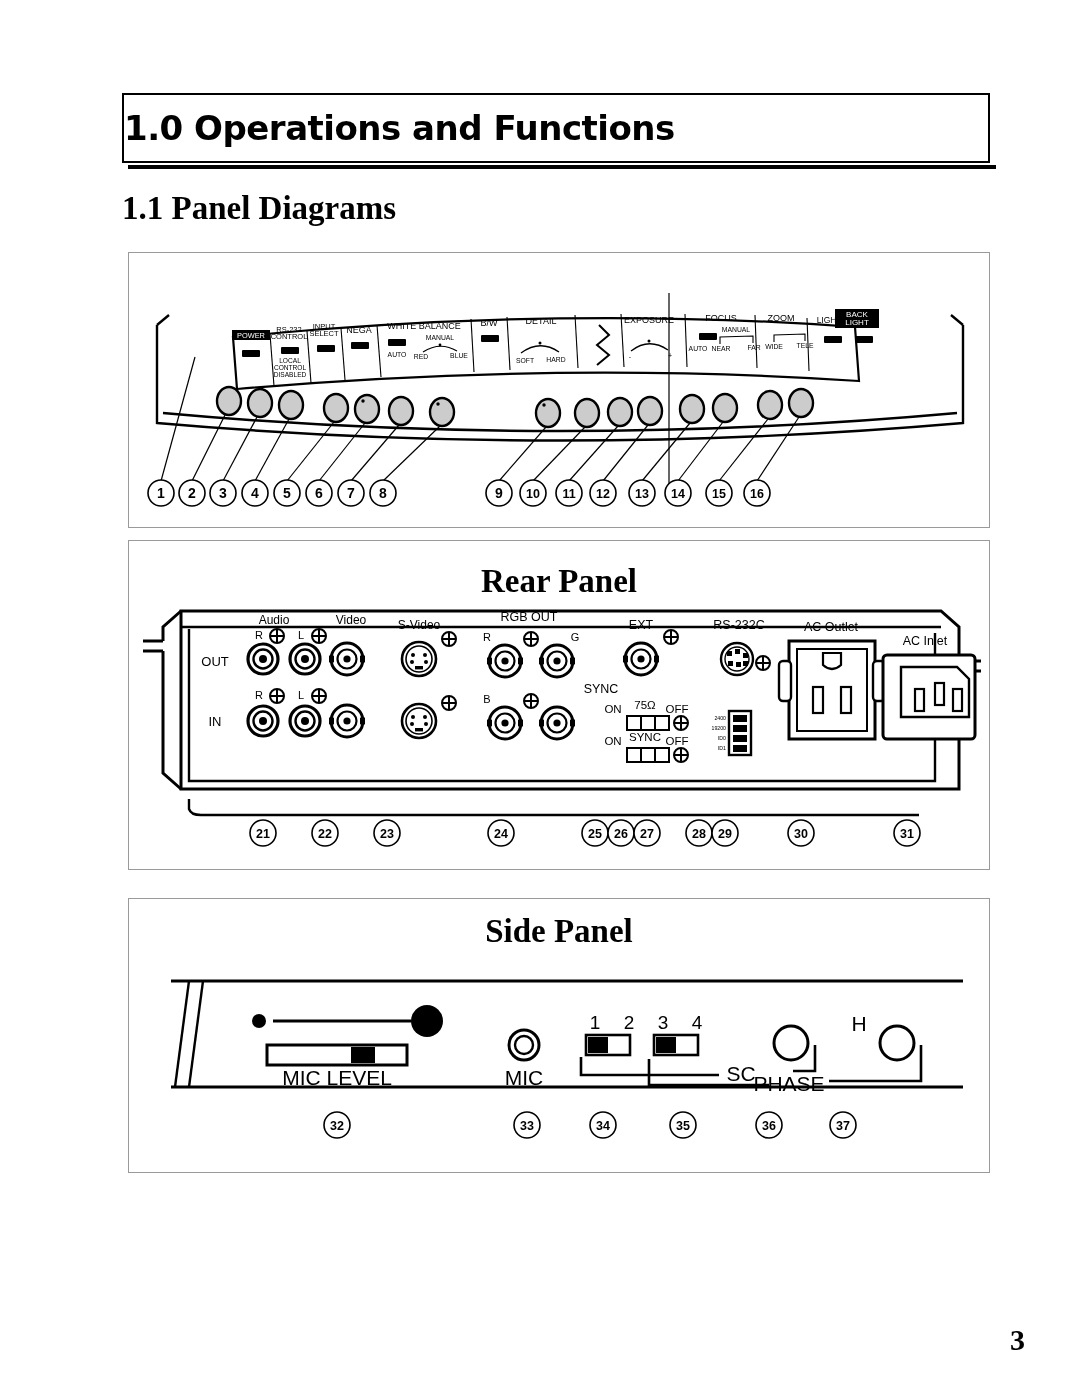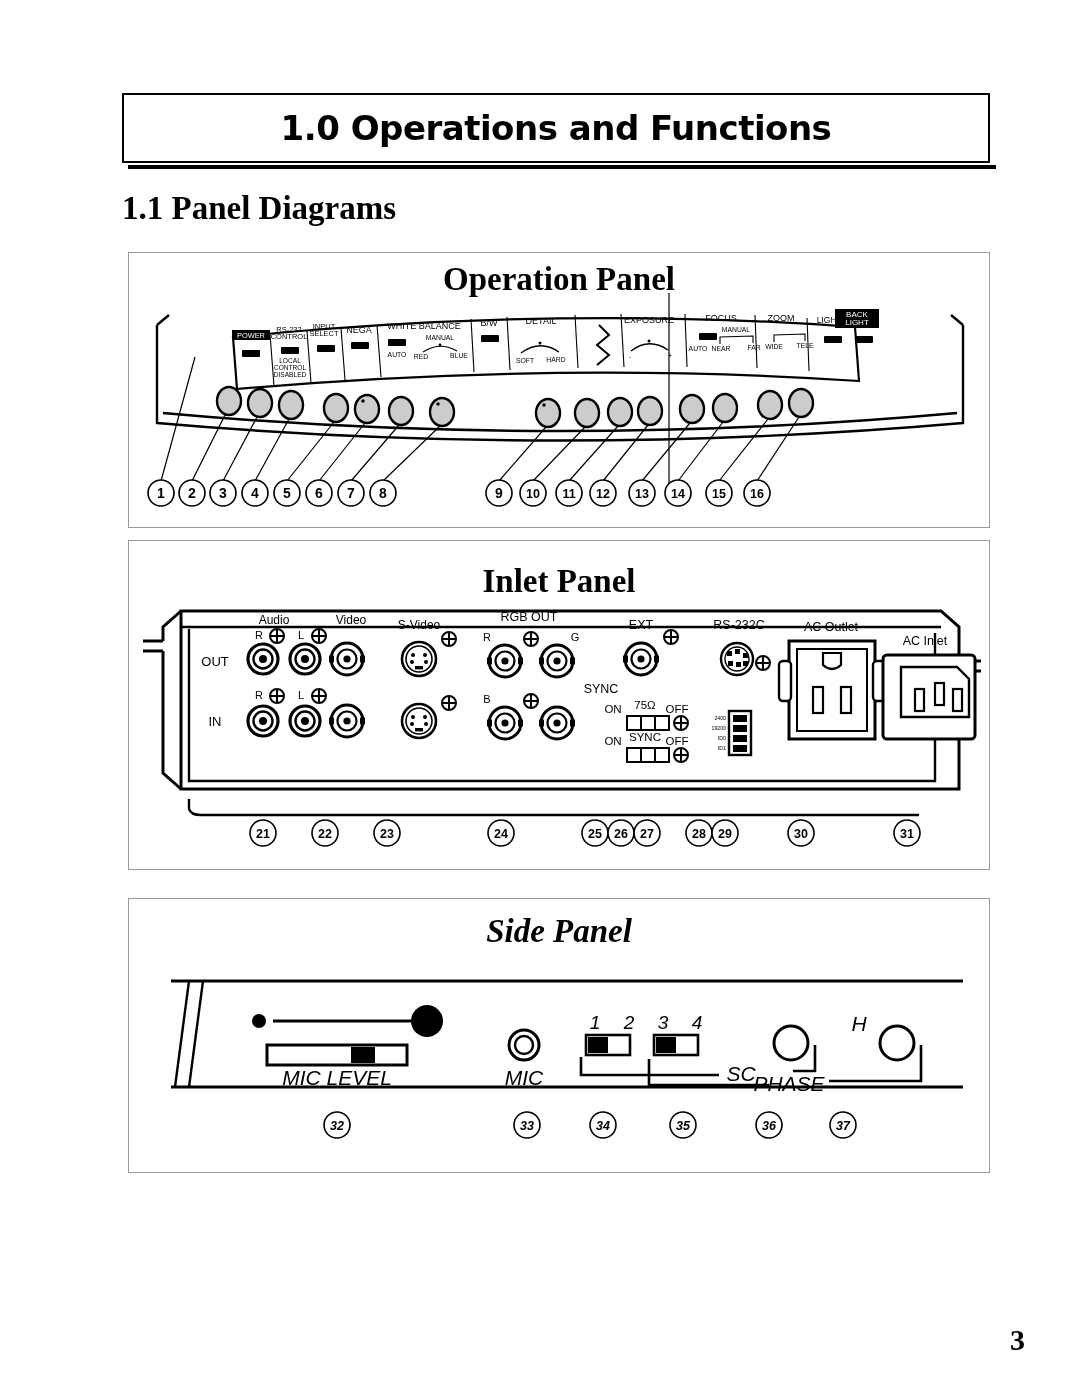--- a/index.html
+++ b/index.html
@@ -4,33 +4,33 @@
 <style>
   html,body{margin:0;padding:0;background:#fff;}
   body{width:1080px;height:1397px;position:relative;
        font-family:"Liberation Sans",sans-serif;color:#000;}
 
   .page{position:absolute;inset:0;}
 
   
   #title-box{position:absolute;left:122px;top:93px;width:868px;height:70px;
     border:2px solid #000;background:#fff;box-sizing:border-box;
-    display:flex;align-items:center;justify-content:center;}
+    display:flex;align-items:center;justify-content:flex-start;}
   #title-box .shadow{position:absolute;left:4px;top:70px;width:868px;height:4px;background:#000;}
   #title-text{font-family:"DejaVu Sans",sans-serif;font-weight:bold;
     font-size:34px;letter-spacing:-.5px;}
 
   #subtitle{position:absolute;left:122px;top:190px;
     font-family:"Liberation Serif",serif;font-weight:bold;font-size:33px;}
 
   
   .section{position:absolute;border:1px solid #9a9a9a;background:#fff;box-sizing:border-box;}
   #sec-operation{left:128px;top:252px;width:862px;height:276px;}
   #sec-rear{left:128px;top:540px;width:862px;height:330px;}
-  #sec-side{left:128px;top:898px;width:862px;height:275px;font-style:italic;}
+  #sec-side{left:128px;top:898px;width:862px;height:275px;}
 
   .sec-title{position:absolute;left:0;width:100%;text-align:center;
     font-family:"Liberation Serif",serif;font-weight:bold;font-size:33px;}
   #t-operation{top:8px;}
   #t-rear{top:22px;}
   #t-side{top:14px;}
 
   
   .svgwrap{position:absolute;left:0;top:0;width:100%;height:100%;}
   svg{display:block;}
@@ -46,21 +46,20 @@
 <div class="page">
 
   <div id="title-box">
     <div class="shadow"></div>
     <div id="title-text">1.0 Operations and Functions</div>
   </div>
 
   <div id="subtitle">1.1 Panel Diagrams</div>
 
   <div class="section" id="sec-operation">
-    <div class="sec-title" id="t-operation">Operation Panel</div>
 
     <div class="svgwrap">
     <svg viewBox="0 0 862 276" width="862" height="276">
       <g fill="none" stroke="#000">
 
         <path d="M28 72 L28 170 Q430 205 834 170 L834 72" stroke-width="2.4"></path>
         <path d="M34 160 Q430 196 828 160" stroke-width="2.4"></path>
         <path d="M28 72 L40 62 M834 72 L822 62" stroke-width="2.4"></path>
       </g>
 
@@ -270,21 +269,21 @@
         <g>
               <circle cx="628" cy="240" r="13" fill="#fff" stroke="#000" stroke-width="1.6"></circle>
            <text class="lbl" x="628" y="245" font-size="12.5" font-weight="bold" text-anchor="middle">16</text>
             </g>
       </g>
     </svg>
     </div>
   </div>
 
   <div class="section" id="sec-rear">
-    <div class="sec-title" id="t-rear">Inlet Panel</div>
+    <div class="sec-title" id="t-rear">Rear Panel</div>
 
     <div class="svgwrap">
     <svg viewBox="0 0 862 330" width="862" height="330">
       <defs>
         <g id="rca">
           <circle r="15" fill="#fff" stroke="#000" stroke-width="3.2"></circle>
           <circle r="9.5" fill="#fff" stroke="#000" stroke-width="2.4"></circle>
           <circle r="4" fill="#000"></circle>
         </g>
         <g id="bnc">

